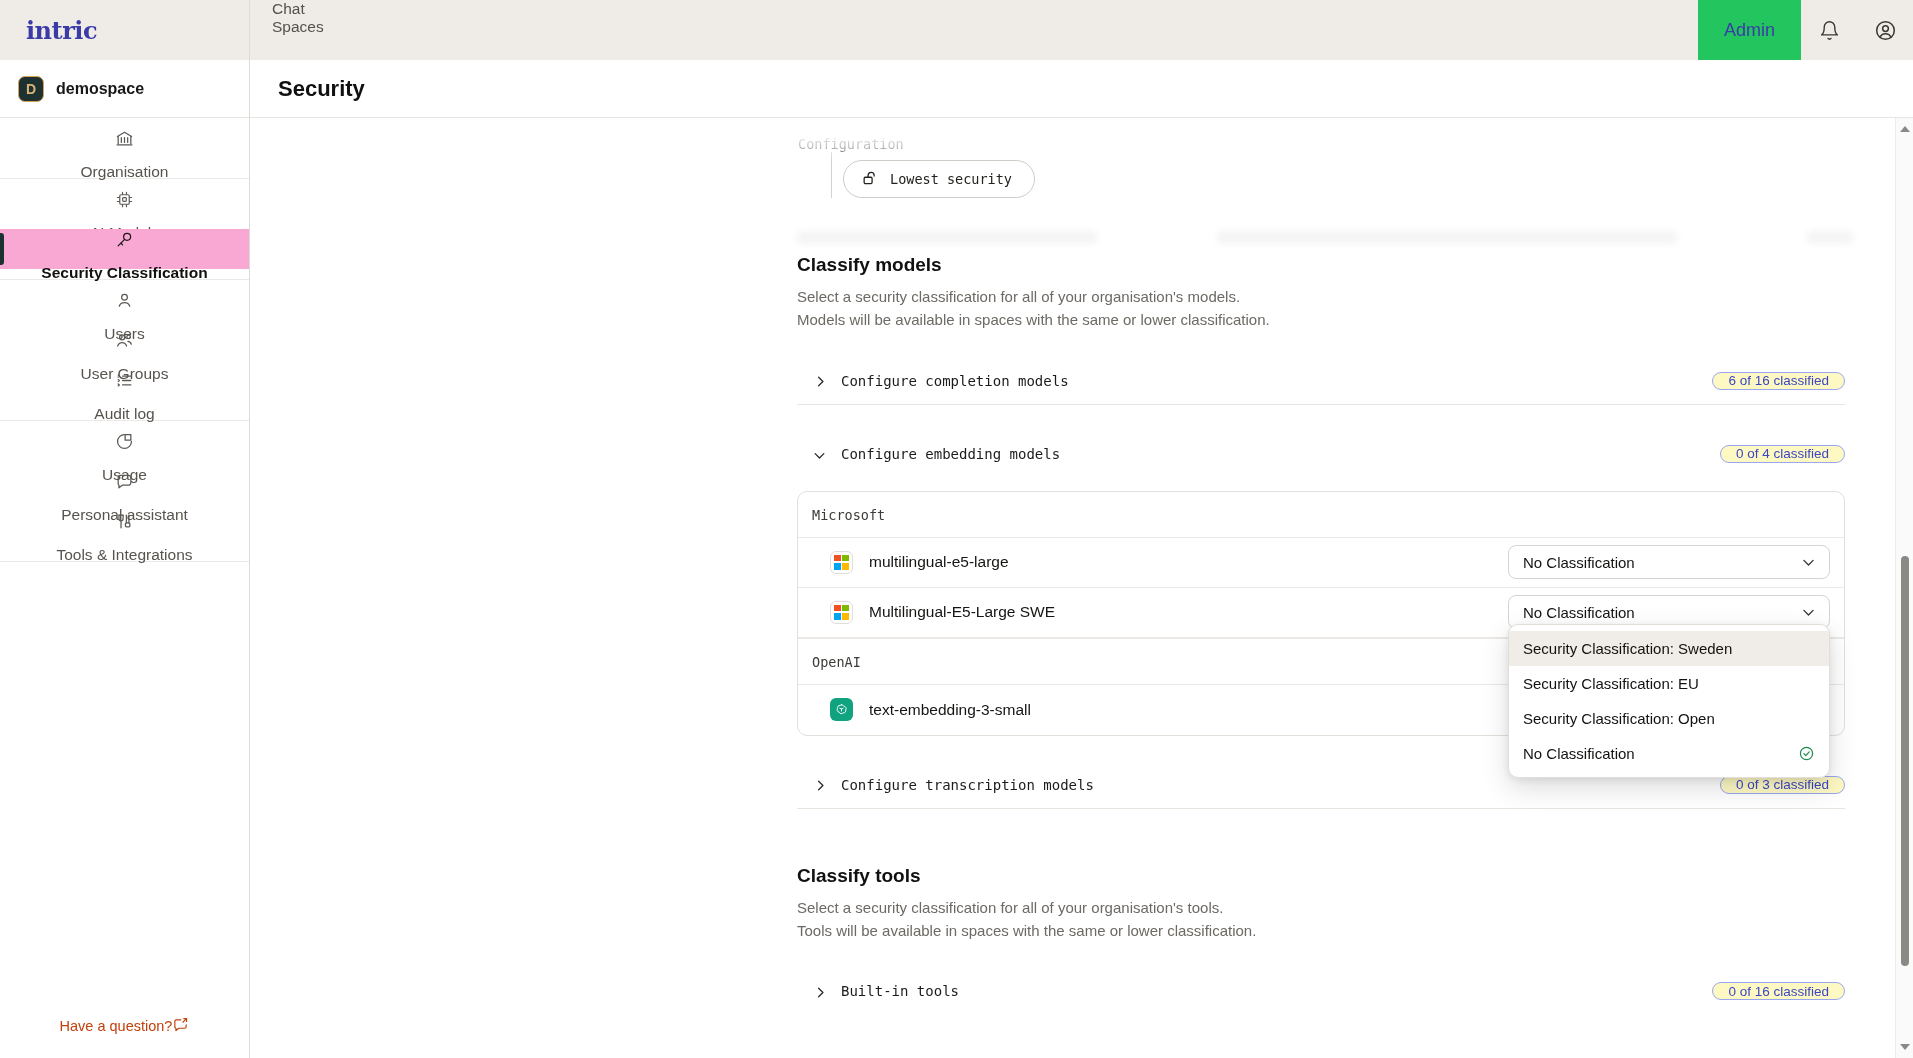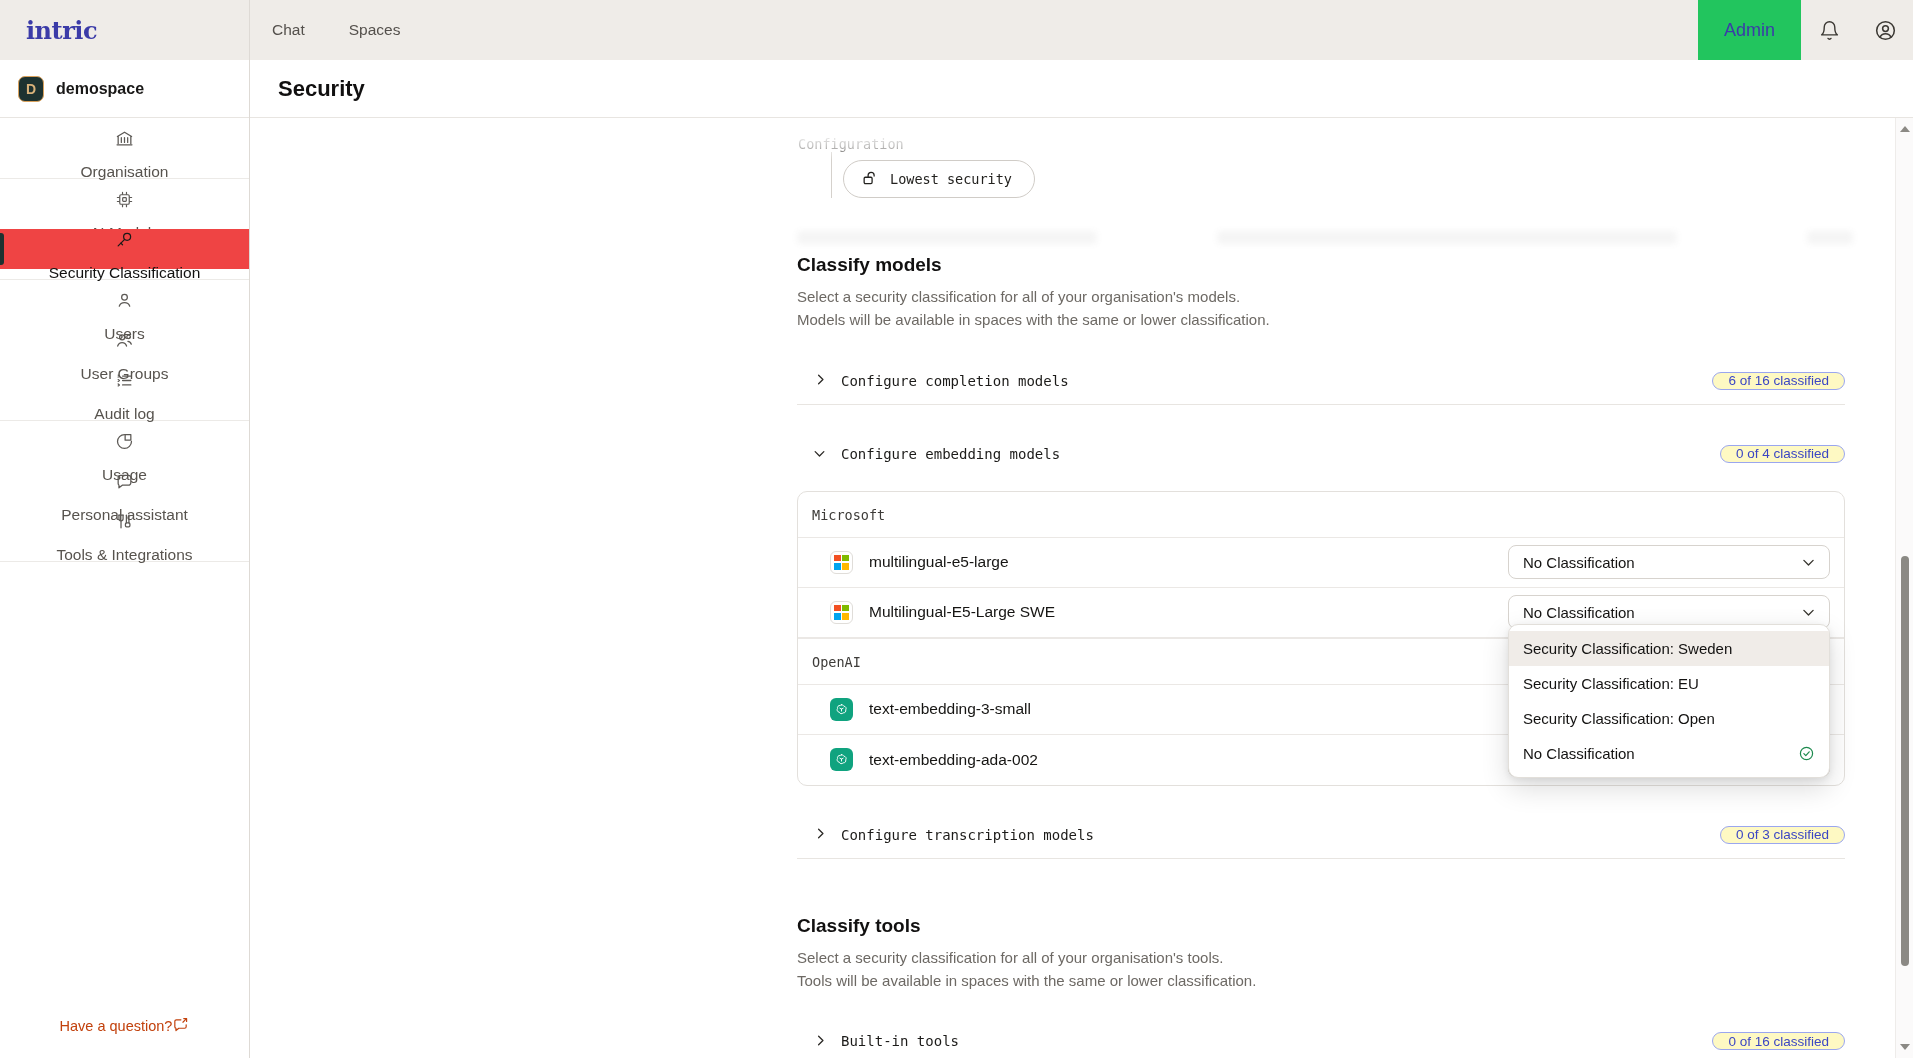--- a/index.html
+++ b/index.html
@@ -20,21 +20,21 @@
   }
   .brand {
     width: 250px; flex: 0 0 250px;
     display: flex; align-items: center; padding-left: 26px;
     border-right: 1px solid #dedad5;
   }
   .brand-logo {
     font-family: "DejaVu Serif", serif;
     font-size: 24px; font-weight: 700; color: #3b3ba8; letter-spacing: -0.5px;
   }
-  .topnav { display: flex; align-items: stretch; }
+  .topnav { display: flex; align-items: stretch; flex-direction: column; }
   .topnav-item {
     display: flex; align-items: center; padding: 0 22px;
     font-size: 15.5px; color: #54504c; cursor: pointer;
   }
   .topbar-spacer { flex: 1 1 auto; }
   .topbar-right { display: flex; align-items: stretch; }
   .admin-chip {
     display: flex; align-items: center; padding: 0 26px;
     font-size: 18px; color: #3b3ba8; font-weight: 500;
     background: #22c55e; cursor: pointer;
@@ -74,21 +74,21 @@
 
   .nav-group { padding: 10px 0; border-bottom: 1px solid #eceae7; }
   .nav-group:last-of-type { border-bottom: none; }
   .nav-item {
     position: relative;
     display: flex; align-items: center; gap: 14px;
     height: 40px; padding: 0 18px; margin: 0;
     font-size: 15.5px; color: #57534e; cursor: pointer; flex-direction: column;
   }
   .nav-item.active {
-    background: #ef4444; color: #121110; font-weight: 400;
+    background: #f9a8d4; color: #121110; font-weight: 700;
   }
   .nav-item.active::before {
     content:""; position: absolute; left: 0; top: 4px; bottom: 4px;
     width: 4px; border-radius: 0 3px 3px 0; background: #1d3230;
   }
   .nav-icon { width: 21px; height: 21px; flex: 0 0 21px; display:flex; align-items:center; justify-content:center; color:#5c5955; }
   .nav-item.active .nav-icon { color:#1b1a18; }
   .sidebar-spacer { flex: 1 1 auto; }
   .sidebar-foot {
     height: 64px; display: flex; align-items: center; justify-content: center;
@@ -138,21 +138,21 @@
     margin-left: 12px;
   }
 
   .section-h { font-size: 19px; font-weight: 700; color: #111010; margin-top: 56px; }
   .section-p { font-size: 15px; color: #6d6964; line-height: 1.55; margin-top: 9px; }
 
   .accordion-row {
     display: flex; align-items: center; justify-content: space-between;
     height: 46px; margin-top: 26px; cursor: pointer;
   }
-  .acc-left { display: flex; align-items: flex-start; gap: 14px; padding-left: 16px; }
+  .acc-left { display: flex; align-items: flex-end; gap: 14px; padding-left: 16px; }
   .acc-caret { width: 14px; height: 14px; color: #2c2a27; display:flex; align-items:center; justify-content:center; transition: transform .15s; }
   .acc-caret.open { transform: rotate(90deg); }
   .acc-label { font-family: "DejaVu Sans Mono", monospace; font-size: 14px; color: #1c1b19; }
   .badge {
     display: inline-flex; align-items: center; justify-content: center;
     height: 18px; padding: 0 15px; border-radius: 13px;
     border: 1px solid #9aa6ef; background: #fef9c3;
     color: #3b46c4; font-size: 13.5px; white-space: nowrap;
   }
   .acc-divider { height: 1px; background: #e8e5e1; }
@@ -532,39 +532,20 @@
                   <div class="select">
                     <span>No Classification</span>
                     <span class="chev">
                       <svg width="17" height="17" viewBox="0 0 24 24" fill="none" stroke="currentColor" stroke-width="1.9" stroke-linecap="round" stroke-linejoin="round">
                           <path d="M5.5 9 12 15.5 18.5 9"></path>
                         </svg>
                     </span>
                   </div>
                 </div>
 
-                <div class="model-row">
-                  <div class="model-left">
-                    <span class="logo-box logo-oai">
-                      <svg width="15" height="15" viewBox="0 0 24 24" fill="none" stroke="#ffffff" stroke-width="1.5" stroke-linecap="round" stroke-linejoin="round">
-                        <path d="M12 4.4c2 0 3.3 1.2 3.9 2.3 1.3.1 2.6.9 3.2 2.2.6 1.3.3 2.7-.4 3.7.4 1.2.2 2.6-.7 3.6-.9 1-2.2 1.4-3.4 1.2-.9 1-2.2 1.5-3.5 1.2-1.3-.3-2.3-1.2-2.7-2.3-1.3-.1-2.5-.9-3.1-2.2-.6-1.3-.4-2.7.4-3.7-.4-1.2-.2-2.6.7-3.6.9-1 2.2-1.4 3.4-1.2A3.9 3.9 0 0 1 12 4.4z"></path>
-                        <path d="M9.3 9.9 12 11.4l2.7-1.5M12 11.4v3.1"></path>
-                      </svg>
-                    </span>
-                    <span class="model-name">text-embedding-ada-002</span>
-                  </div>
-                  <div class="select">
-                    <span>No Classification</span>
-                    <span class="chev">
-                      <svg width="17" height="17" viewBox="0 0 24 24" fill="none" stroke="currentColor" stroke-width="1.9" stroke-linecap="round" stroke-linejoin="round">
-                          <path d="M5.5 9 12 15.5 18.5 9"></path>
-                        </svg>
-                    </span>
-                  </div>
-                </div>
               </div>
 
               <div class="accordion-row">
                 <div class="acc-left">
                   <span class="acc-caret">
                     <svg width="13" height="13" viewBox="0 0 24 24" fill="none" stroke="currentColor" stroke-width="2.4" stroke-linecap="round" stroke-linejoin="round">
                         <path d="M8.5 4 16.5 12 8.5 20"></path>
                       </svg>
                   </span>
                   <span class="acc-label">Configure transcription models</span>

